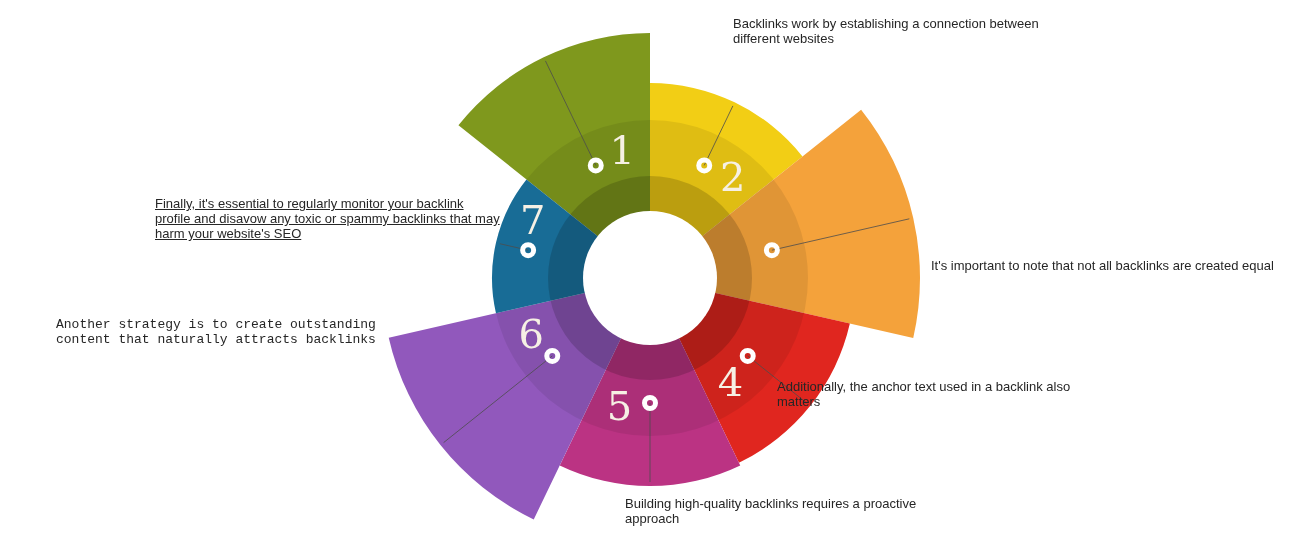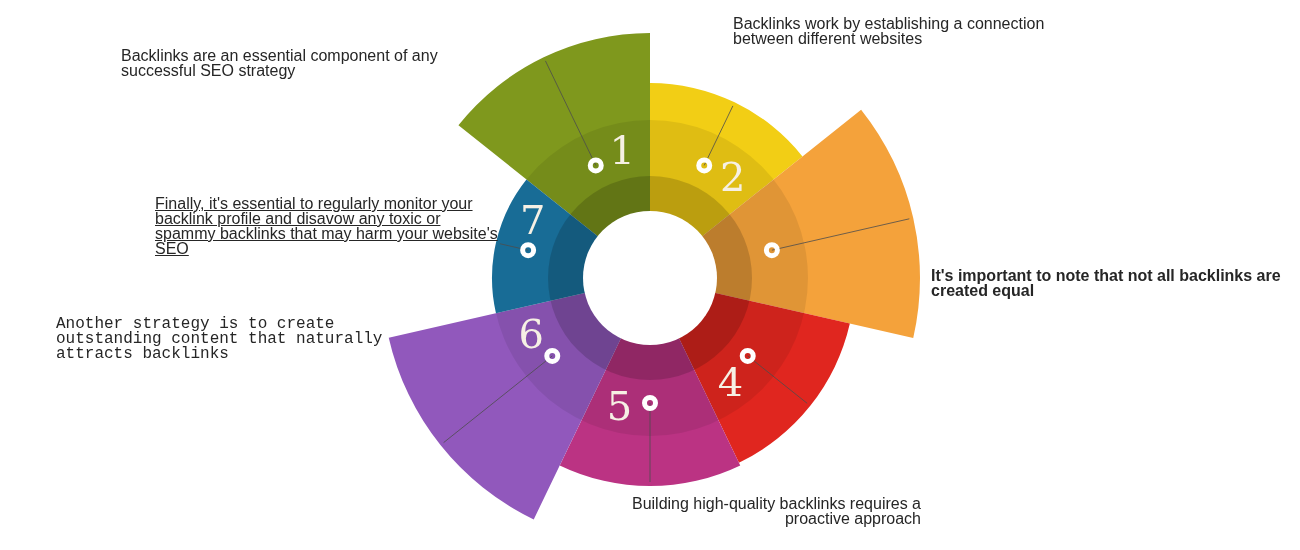--- a/index.html
+++ b/index.html
@@ -6,31 +6,31 @@
   .stage{
     position:relative;
     width:1300px;height:550px;
     background:#ffffff;
     overflow:hidden;
     font-family:"Liberation Sans", sans-serif;
   }
   .wheel-svg{position:absolute;left:0;top:0;}
   .annotation{
     position:absolute;
-    font-size:16px;
+    font-size:13px;
     line-height:15px;
     color:#262626;
     letter-spacing:0;
   }
   
   .ann-1{left:121px;top:48px;width:345px;}
   .ann-2{left:733px;top:16px;width:325px;}
-  .ann-3{left:931px;top:268px;width:356px;font-weight:bold;}
+  .ann-3{left:931px;top:258px;width:356px;}
   .ann-4{left:777px;top:379px;width:338px;}
-  .ann-5{left:588px;top:496px;width:333px;text-align:right;}
+  .ann-5{left:625px;top:496px;width:333px;}
   .ann-6{left:56px;top:317px;width:342px;font-family:Liberation Mono, monospace;}
   .ann-7{left:155px;top:196px;width:345px;text-decoration:underline;}
 </style>
 </head>
 <body>
 
 <div class="stage">
 
   <svg class="wheel-svg" id="wheel" width="1300" height="550" viewBox="0 0 1300 550">
       <path d="M 458.45129060401524 125.24499376867357 A 245 245 0 0 1 650.0000061086523 33.000000000000085 L 650.0000014461299 220.00000000000003 A 58 58 0 0 0 604.6537749185015 241.83759036156354 Z" fill="#7F981D"></path>
@@ -58,20 +58,20 @@
       <circle cx="649.9999968833406" cy="402.99999999999994" r="5.5" fill="none" stroke="#ffffff" stroke-width="5"></circle>
       <text x="619.4186541588643" y="405.3804588096026" dy="0.36em" text-anchor="middle" fill="#f6f0e4" font-size="40px" font-family="&quot;DejaVu Serif&quot;, serif">5</text>
       <line x1="552.2710627482909" y1="355.9362227956392" x2="443.59648452439046" y2="442.60130254439" stroke="#4d4d4d" stroke-width="1" opacity="0.8"></line>
       <circle cx="552.2710627482909" cy="355.9362227956392" r="5.5" fill="none" stroke="#ffffff" stroke-width="5"></circle>
       <text x="531.3427897923675" y="333.51095806903106" dy="0.36em" text-anchor="middle" fill="#f6f0e4" font-size="40px" font-family="&quot;DejaVu Serif&quot;, serif">6</text>
       <line x1="528.134011670794" y1="250.1848802169425" x2="499.86110237841825" y2="243.73177242727317" stroke="#4d4d4d" stroke-width="1" opacity="0.8"></line>
       <circle cx="528.134011670794" cy="250.1848802169425" r="5.5" fill="none" stroke="#ffffff" stroke-width="5"></circle>
       <text x="532.6182248782019" y="219.84057368529483" dy="0.36em" text-anchor="middle" fill="#f6f0e4" font-size="40px" font-family="&quot;DejaVu Serif&quot;, serif">7</text>
     </svg>
 
-  <div class="annotation ann-1">Backlinks are an essential component of any successful SEO strategy</div>
   <div class="annotation ann-2">Backlinks work by establishing a connection between different websites</div>
   <div class="annotation ann-3">It's important to note that not all backlinks are created equal</div>
+  <div class="annotation ann-4">Additionally, the anchor text used in a backlink also matters</div>
   <div class="annotation ann-5">Building high-quality backlinks requires a proactive approach</div>
   <div class="annotation ann-6">Another strategy is to create outstanding content that naturally attracts backlinks</div>
   <div class="annotation ann-7">Finally, it's essential to regularly monitor your backlink profile and disavow any toxic or spammy backlinks that may harm your website's SEO</div>
 
 </div>
 
 </body></html>

